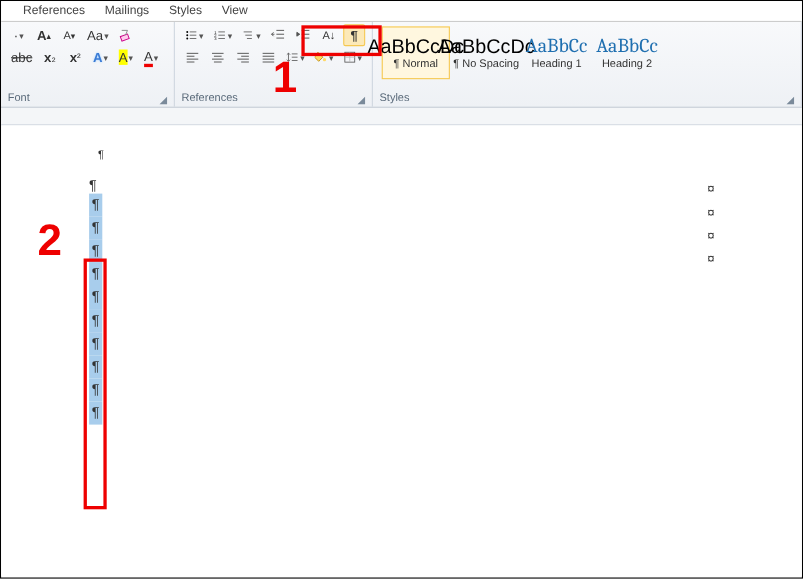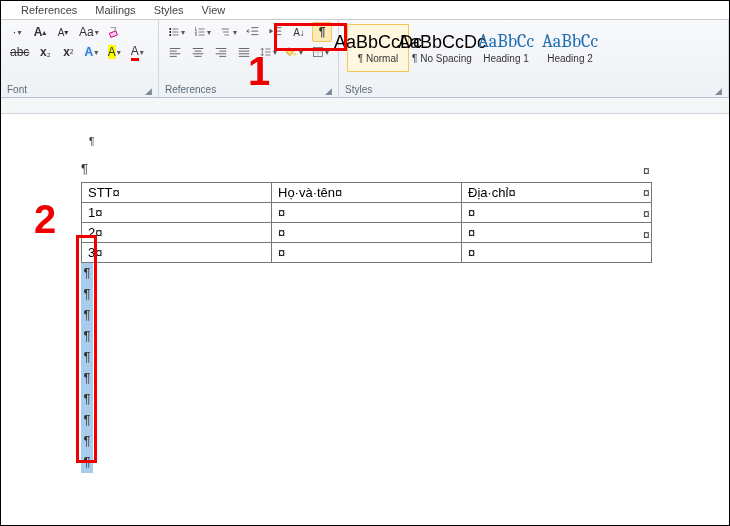--- a/index.html
+++ b/index.html
@@ -214,44 +214,20 @@
     </div>
     <div class="group-label"><span>Styles</span><span class="dlg">◢</span></div>
   </div>
 </div>
 
 <div class="ruler"></div>
 
 <div class="page">
   <div class="para-mark" style="margin-left:8px;font-size:10px">¶</div>
   <div class="para-mark" style="margin-top:14px">¶</div>
-  <table class="tbl">
-    <tbody>
-        <tr>
-      <td class="c1">STT¤</td>
-      <td>Họ·và·tên¤</td>
-      <td>Địa·chỉ¤</td>
-    </tr>
-    <tr>
-      <td class="c1">1¤</td>
-      <td>¤</td>
-      <td>¤</td>
-    </tr>
-    <tr>
-      <td class="c1">2¤</td>
-      <td>¤</td>
-      <td>¤</td>
-    </tr>
-    <tr>
-      <td class="c1">3¤</td>
-      <td>¤</td>
-      <td>¤</td>
-    </tr>
-  </tbody>
-    </table>
   <span class="rowend" style="left:642px;top:50px">¤</span>
   <span class="rowend" style="left:642px;top:72px">¤</span>
   <span class="rowend" style="left:642px;top:93px">¤</span>
   <span class="rowend" style="left:642px;top:114px">¤</span>
 
   <div class="sel-paras">
     <div class="sel-p">¶</div>
     <div class="sel-p">¶</div>
     <div class="sel-p">¶</div>
     <div class="sel-p">¶</div>

